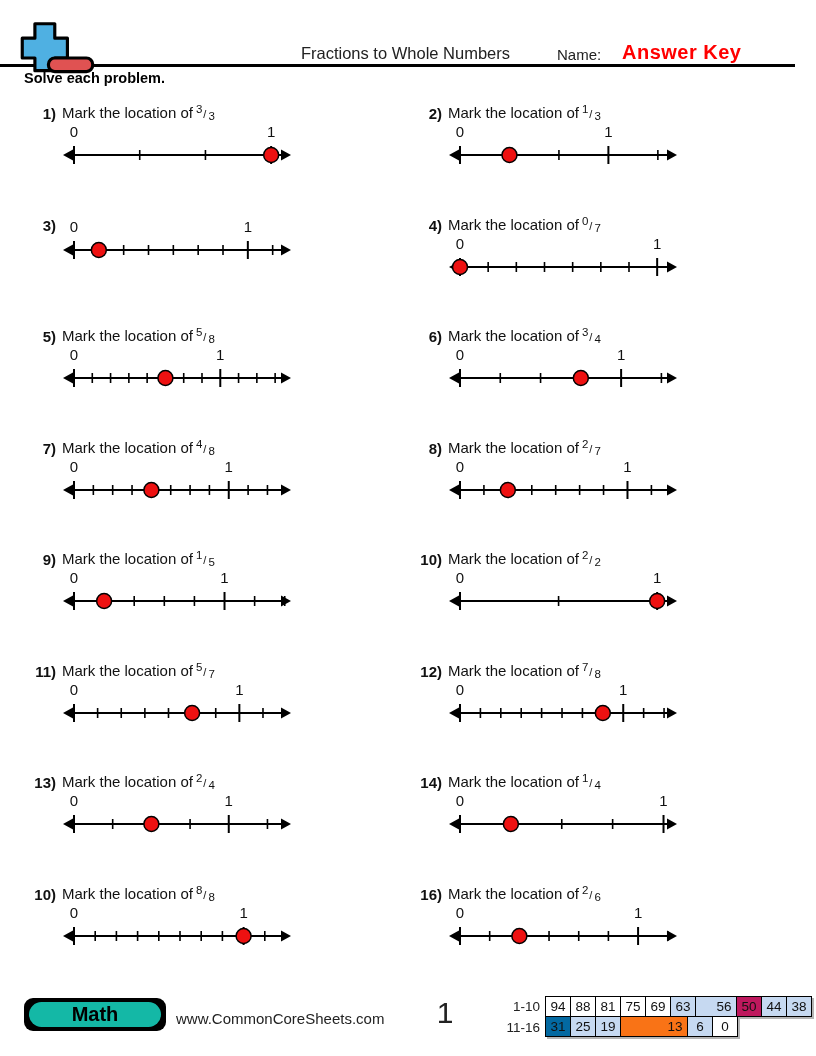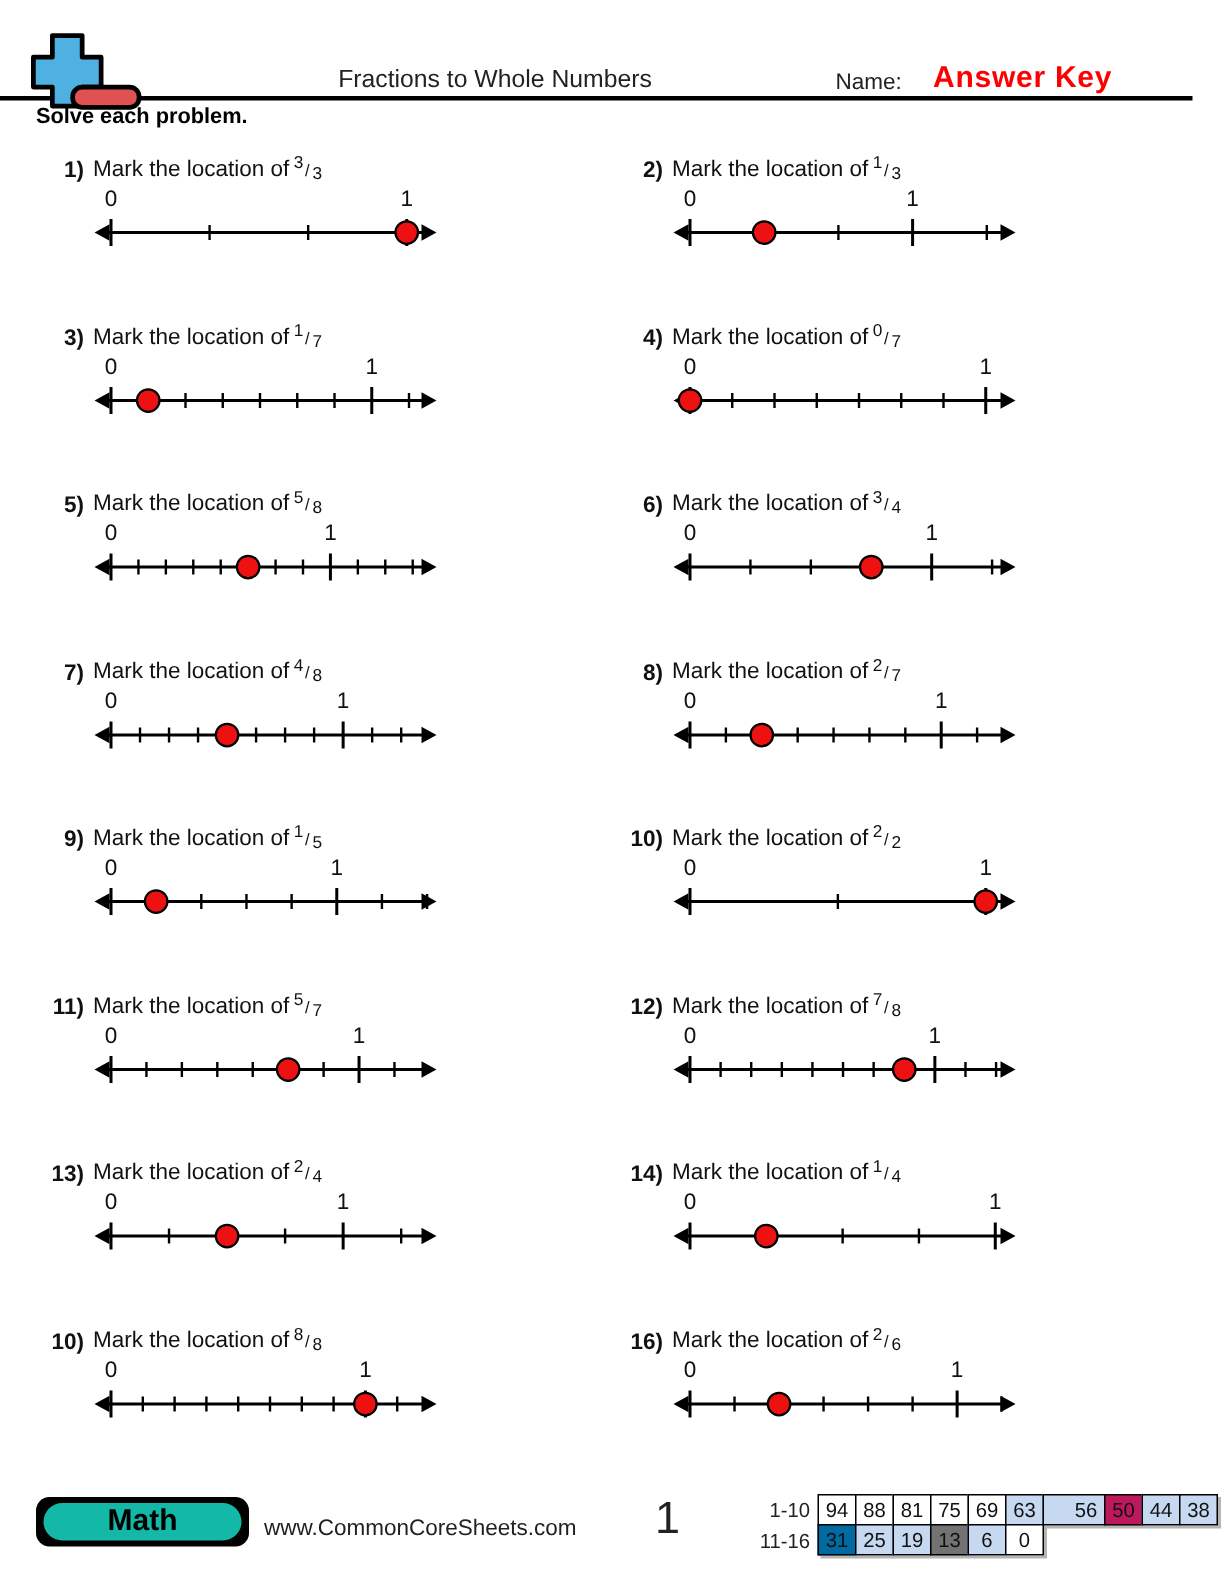--- a/index.html
+++ b/index.html
@@ -2,21 +2,21 @@
 <html><head>
 <meta charset="utf-8">
 <style>
   html,body{margin:0;padding:0;background:#e8e8e8;}
   .page{position:relative;width:816px;height:1056px;background:#ffffff;margin:0 auto;
         font-family:"Liberation Sans",sans-serif;color:#111;overflow:hidden;}
 
   
   .hdr-rule{position:absolute;left:0;top:64px;width:795px;height:3px;background:#000;}
   .logo{position:absolute;left:14px;top:21px;z-index:5;}
-  .title{position:absolute;left:150px;top:44px;width:360px;text-align:center;
+  .title{position:absolute;left:150px;top:44px;width:360px;text-align:right;
          font-size:16.5px;color:#222;}
   .name-label{position:absolute;left:557px;top:46px;font-size:15px;color:#222;}
   .answer-key{position:absolute;left:622px;top:41px;font-size:20px;font-weight:bold;letter-spacing:.5px;}
   .instructions{position:absolute;left:24px;top:70px;font-size:14.5px;font-weight:bold;color:#000;}
 
   
   .problems{position:absolute;left:30px;top:96px;width:772px;
             display:grid;grid-template-columns:386px 386px;grid-auto-rows:111.5px;}
   .problem{display:flex;align-items:flex-start;padding-top:8px;box-sizing:border-box;}
   .pnum{width:26px;min-width:26px;text-align:right;font-weight:bold;font-size:15px;
@@ -96,21 +96,20 @@
             <line x1="209.86666666666665" y1="27" x2="209.86666666666665" y2="37" stroke="#000" stroke-width="1.6"></line>
             <text x="12" y="14" text-anchor="middle" font-size="15" fill="#111" font-family="&quot;Liberation Sans&quot;, sans-serif">0</text>
             <text x="160.39999999999998" y="14" text-anchor="middle" font-size="15" fill="#111" font-family="&quot;Liberation Sans&quot;, sans-serif">1</text>
             <circle cx="61.46666666666666" cy="32" r="7.5" fill="#ee1111" stroke="#000" stroke-width="1.5"></circle>
           </svg>
         </div>
       </div>
       <div class="problem">
         <div class="pnum">3)</div>
         <div class="pbody">
-          <div class="prompt"><span>Mark the location of</span><span class="frac-sup">1</span><span class="frac-slash">/</span><span class="frac-sub">7</span></div>
           <svg width="230" height="44" class="nline">
             <line x1="4" y1="32" x2="226" y2="32" stroke="#000" stroke-width="2"></line>
             <polygon points="1,32 11,26.5 11,37.5" fill="#000"></polygon>
             <polygon points="229,32 219,26.5 219,37.5" fill="#000"></polygon>
             <line x1="12" y1="23" x2="12" y2="41" stroke="#000" stroke-width="2"></line>
             <line x1="36.83428571428571" y1="27" x2="36.83428571428571" y2="37" stroke="#000" stroke-width="1.6"></line>
             <line x1="61.66857142857143" y1="27" x2="61.66857142857143" y2="37" stroke="#000" stroke-width="1.6"></line>
             <line x1="86.50285714285715" y1="27" x2="86.50285714285715" y2="37" stroke="#000" stroke-width="1.6"></line>
             <line x1="111.33714285714287" y1="27" x2="111.33714285714287" y2="37" stroke="#000" stroke-width="1.6"></line>
             <line x1="136.17142857142858" y1="27" x2="136.17142857142858" y2="37" stroke="#000" stroke-width="1.6"></line>
@@ -434,21 +433,21 @@
             <div class="score-cell" style="background: rgb(198, 217, 241);">44</div>
             <div class="score-cell" style="background: rgb(198, 217, 241);">38</div>
           </div>
         </div>
         <div class="score-row">
           <div class="score-label">11-16</div>
           <div class="score-cells">
             <div class="score-cell" style="background: #0369a1;">31</div>
             <div class="score-cell" style="background: rgb(198, 217, 241);">25</div>
             <div class="score-cell" style="background: rgb(198, 217, 241);">19</div>
-            <div class="score-cell" style="background: #737373;">13</div>
+            <div class="score-cell" style="background: #f97316; padding-left: 42px;">13</div>
             <div class="score-cell" style="background: rgb(198, 217, 241);">6</div>
             <div class="score-cell">0</div>
           </div>
         </div>
       </div>
   </div>
 
 </div>
 
 </body></html>

